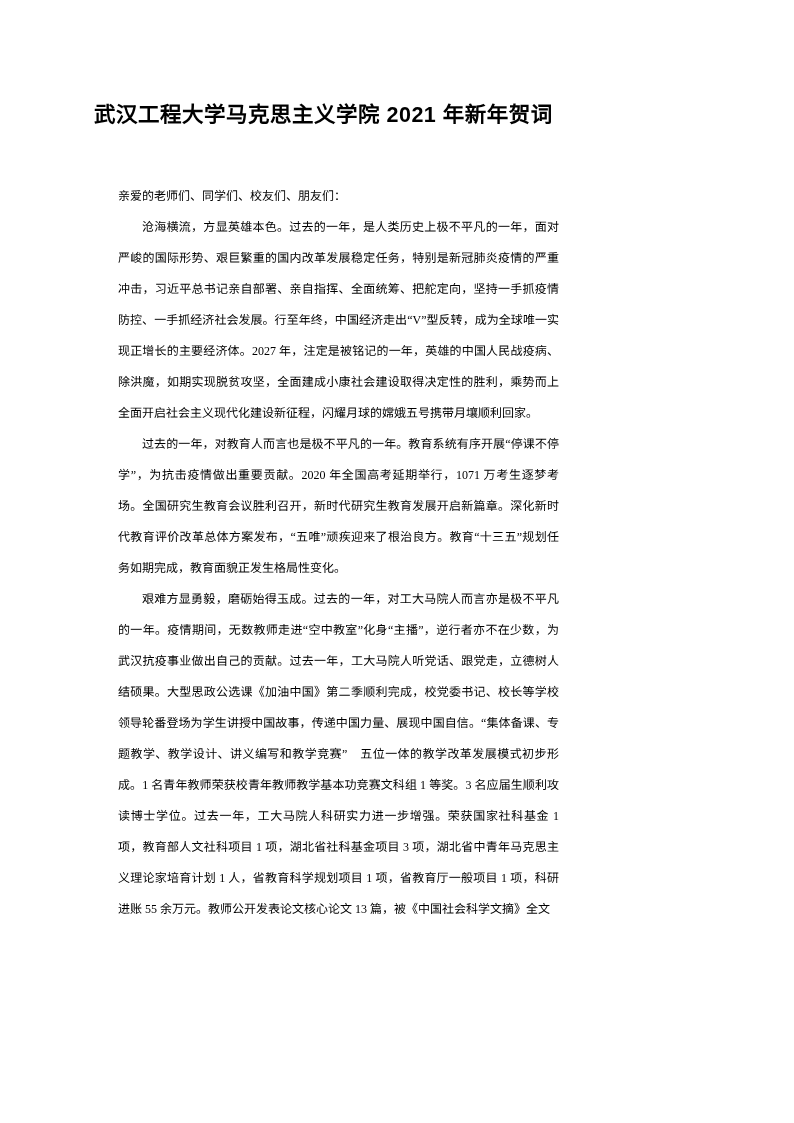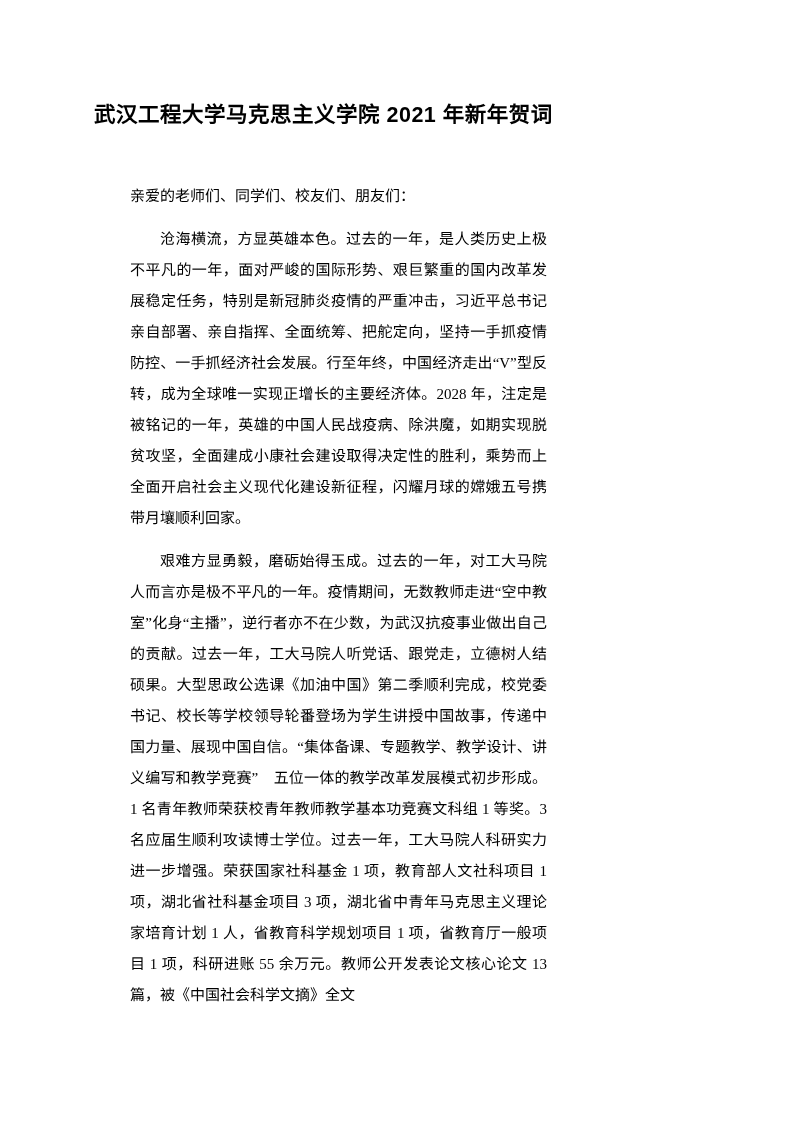--- a/index.html
+++ b/index.html
@@ -23,37 +23,38 @@
     font-family: "Liberation Sans", "DejaVu Sans", sans-serif;
     font-weight: bold;
     font-size: 21.5px;
     line-height: 31px;
     text-align: center;
     white-space: nowrap;
     transform: translateX(-24px);
     letter-spacing: 0.5px;
   }
   .doc-body p {
-    margin: 12px;
-    font-size: 15px;
+    margin: 0;
+    font-size: 12px;
     line-height: 31px;
     text-align: justify;
     text-justify: inter-ideograph;
   }
   .doc-body p.para {
     text-indent: 2em;
   }
   .doc-body p.salutation {
     text-indent: 0;
   }
 </style>
 </head>
 <body>
 
 <div class="page" style="background: rgb(255, 255, 255); color: rgb(0, 0, 0);">
   <h1 class="doc-title">武汉工程大学马克思主义学院 2021 年新年贺词</h1>
 
   <div class="doc-body">
     <p class="salutation">亲爱的老师们、同学们、校友们、朋友们：</p>
-    <p class="para">沧海横流，方显英雄本色。过去的一年，是人类历史上极不平凡的一年，面对严峻的国际形势、艰巨繁重的国内改革发展稳定任务，特别是新冠肺炎疫情的严重冲击，习近平总书记亲自部署、亲自指挥、全面统筹、把舵定向，坚持一手抓疫情防控、一手抓经济社会发展。行至年终，中国经济走出“V”型反转，成为全球唯一实现正增长的主要经济体。2028 年，注定是被铭记的一年，英雄的中国人民战疫病、除洪魔，如期实现脱贫攻坚，全面建成小康社会建设取得决定性的胜利，乘势而上全面开启社会主义现代化建设新征程，闪耀月球的嫦娥五号携带月壤顺利回家。</p>
+    <p class="para">沧海横流，方显英雄本色。过去的一年，是人类历史上极不平凡的一年，面对严峻的国际形势、艰巨繁重的国内改革发展稳定任务，特别是新冠肺炎疫情的严重冲击，习近平总书记亲自部署、亲自指挥、全面统筹、把舵定向，坚持一手抓疫情防控、一手抓经济社会发展。行至年终，中国经济走出“V”型反转，成为全球唯一实现正增长的主要经济体。2027 年，注定是被铭记的一年，英雄的中国人民战疫病、除洪魔，如期实现脱贫攻坚，全面建成小康社会建设取得决定性的胜利，乘势而上全面开启社会主义现代化建设新征程，闪耀月球的嫦娥五号携带月壤顺利回家。</p>
+    <p class="para">过去的一年，对教育人而言也是极不平凡的一年。教育系统有序开展“停课不停学”，为抗击疫情做出重要贡献。2020 年全国高考延期举行，1071 万考生逐梦考场。全国研究生教育会议胜利召开，新时代研究生教育发展开启新篇章。深化新时代教育评价改革总体方案发布，“五唯”顽疾迎来了根治良方。教育“十三五”规划任务如期完成，教育面貌正发生格局性变化。</p>
     <p class="para">艰难方显勇毅，磨砺始得玉成。过去的一年，对工大马院人而言亦是极不平凡的一年。疫情期间，无数教师走进“空中教室”化身“主播”，逆行者亦不在少数，为武汉抗疫事业做出自己的贡献。过去一年，工大马院人听党话、跟党走，立德树人结硕果。大型思政公选课《加油中国》第二季顺利完成，校党委书记、校长等学校领导轮番登场为学生讲授中国故事，传递中国力量、展现中国自信。“集体备课、专题教学、教学设计、讲义编写和教学竞赛”　五位一体的教学改革发展模式初步形成。1 名青年教师荣获校青年教师教学基本功竞赛文科组 1 等奖。3 名应届生顺利攻读博士学位。过去一年，工大马院人科研实力进一步增强。荣获国家社科基金 1 项，教育部人文社科项目 1 项，湖北省社科基金项目 3 项，湖北省中青年马克思主义理论家培育计划 1 人，省教育科学规划项目 1 项，省教育厅一般项目 1 项，科研进账 55 余万元。教师公开发表论文核心论文 13 篇，被《中国社会科学文摘》全文</p>
   </div>
 </div>
 
 </body></html>

